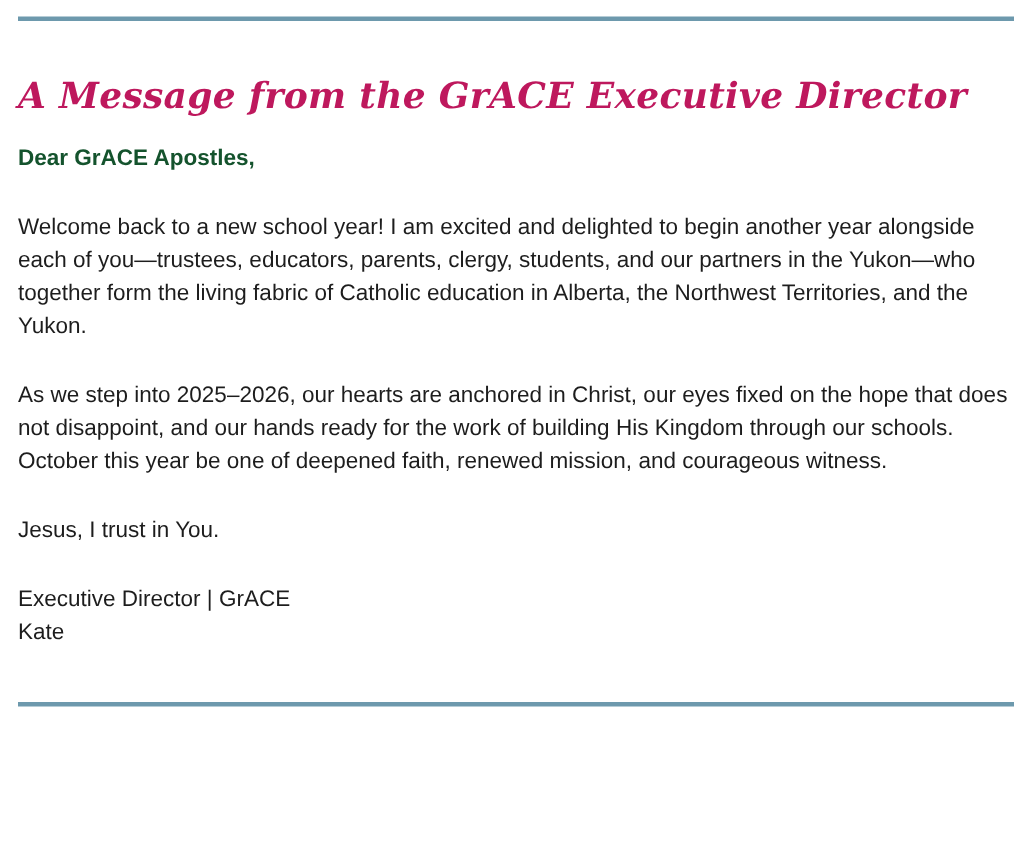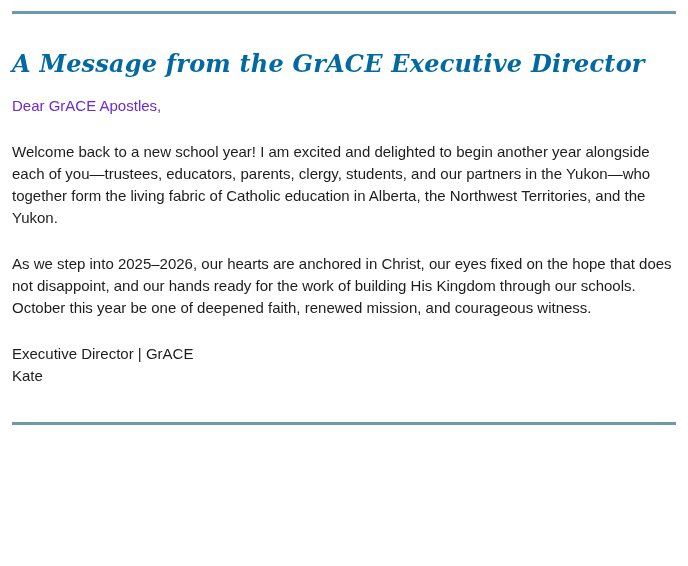--- a/index.html
+++ b/index.html
@@ -29,32 +29,32 @@
   }
   .rule.bottom {
     margin-top: 35px;
   }
   h1.section-heading {
     font-family: "DejaVu Serif", serif;
     font-style: italic;
     font-weight: bold;
     font-size: 24px;
     line-height: 1.2;
-    color: #0369a1;
+    color: #be185d;
     margin: 36px 0 16px 0;
     letter-spacing: 0.2px;
   }
   p {
     font-size: 15px;
     line-height: 22px;
     margin: 24px 0 0 0;
   }
   p.salutation {
-    font-weight: normal;
-    color: #6d28d9;
+    font-weight: bold;
+    color: #14532d;
     margin: 0;
   }
   .line {
     display: block;
   }
 </style>
 </head>
 <body>
 
 <div class="page">
@@ -64,20 +64,21 @@
   <h1 class="section-heading">A Message from the GrACE Executive Director</h1>
 
   <p class="salutation">Dear GrACE Apostles,</p>
 
   <p>Welcome back to a new school year! I am excited and delighted to begin another year alongside each of you—trustees, educators, parents, clergy, students, and our partners in the Yukon—who together form the living fabric of Catholic education in Alberta, the Northwest Territories, and the Yukon.</p>
 
   <p>As we step into 2025–2026, our hearts are anchored in Christ, our eyes fixed on the hope that does not disappoint, and our hands ready for the work of building His Kingdom through our schools. October this year be one of deepened faith, renewed mission, and courageous witness.</p>
 
 
   <p>
+    <span class="line">Jesus, I trust in You.</span>
   </p>
 
   <p>
     <span class="line">Executive Director | GrACE</span>
     <span class="line">Kate</span>
   </p>
 
   <hr class="rule bottom">
 
 </div>

